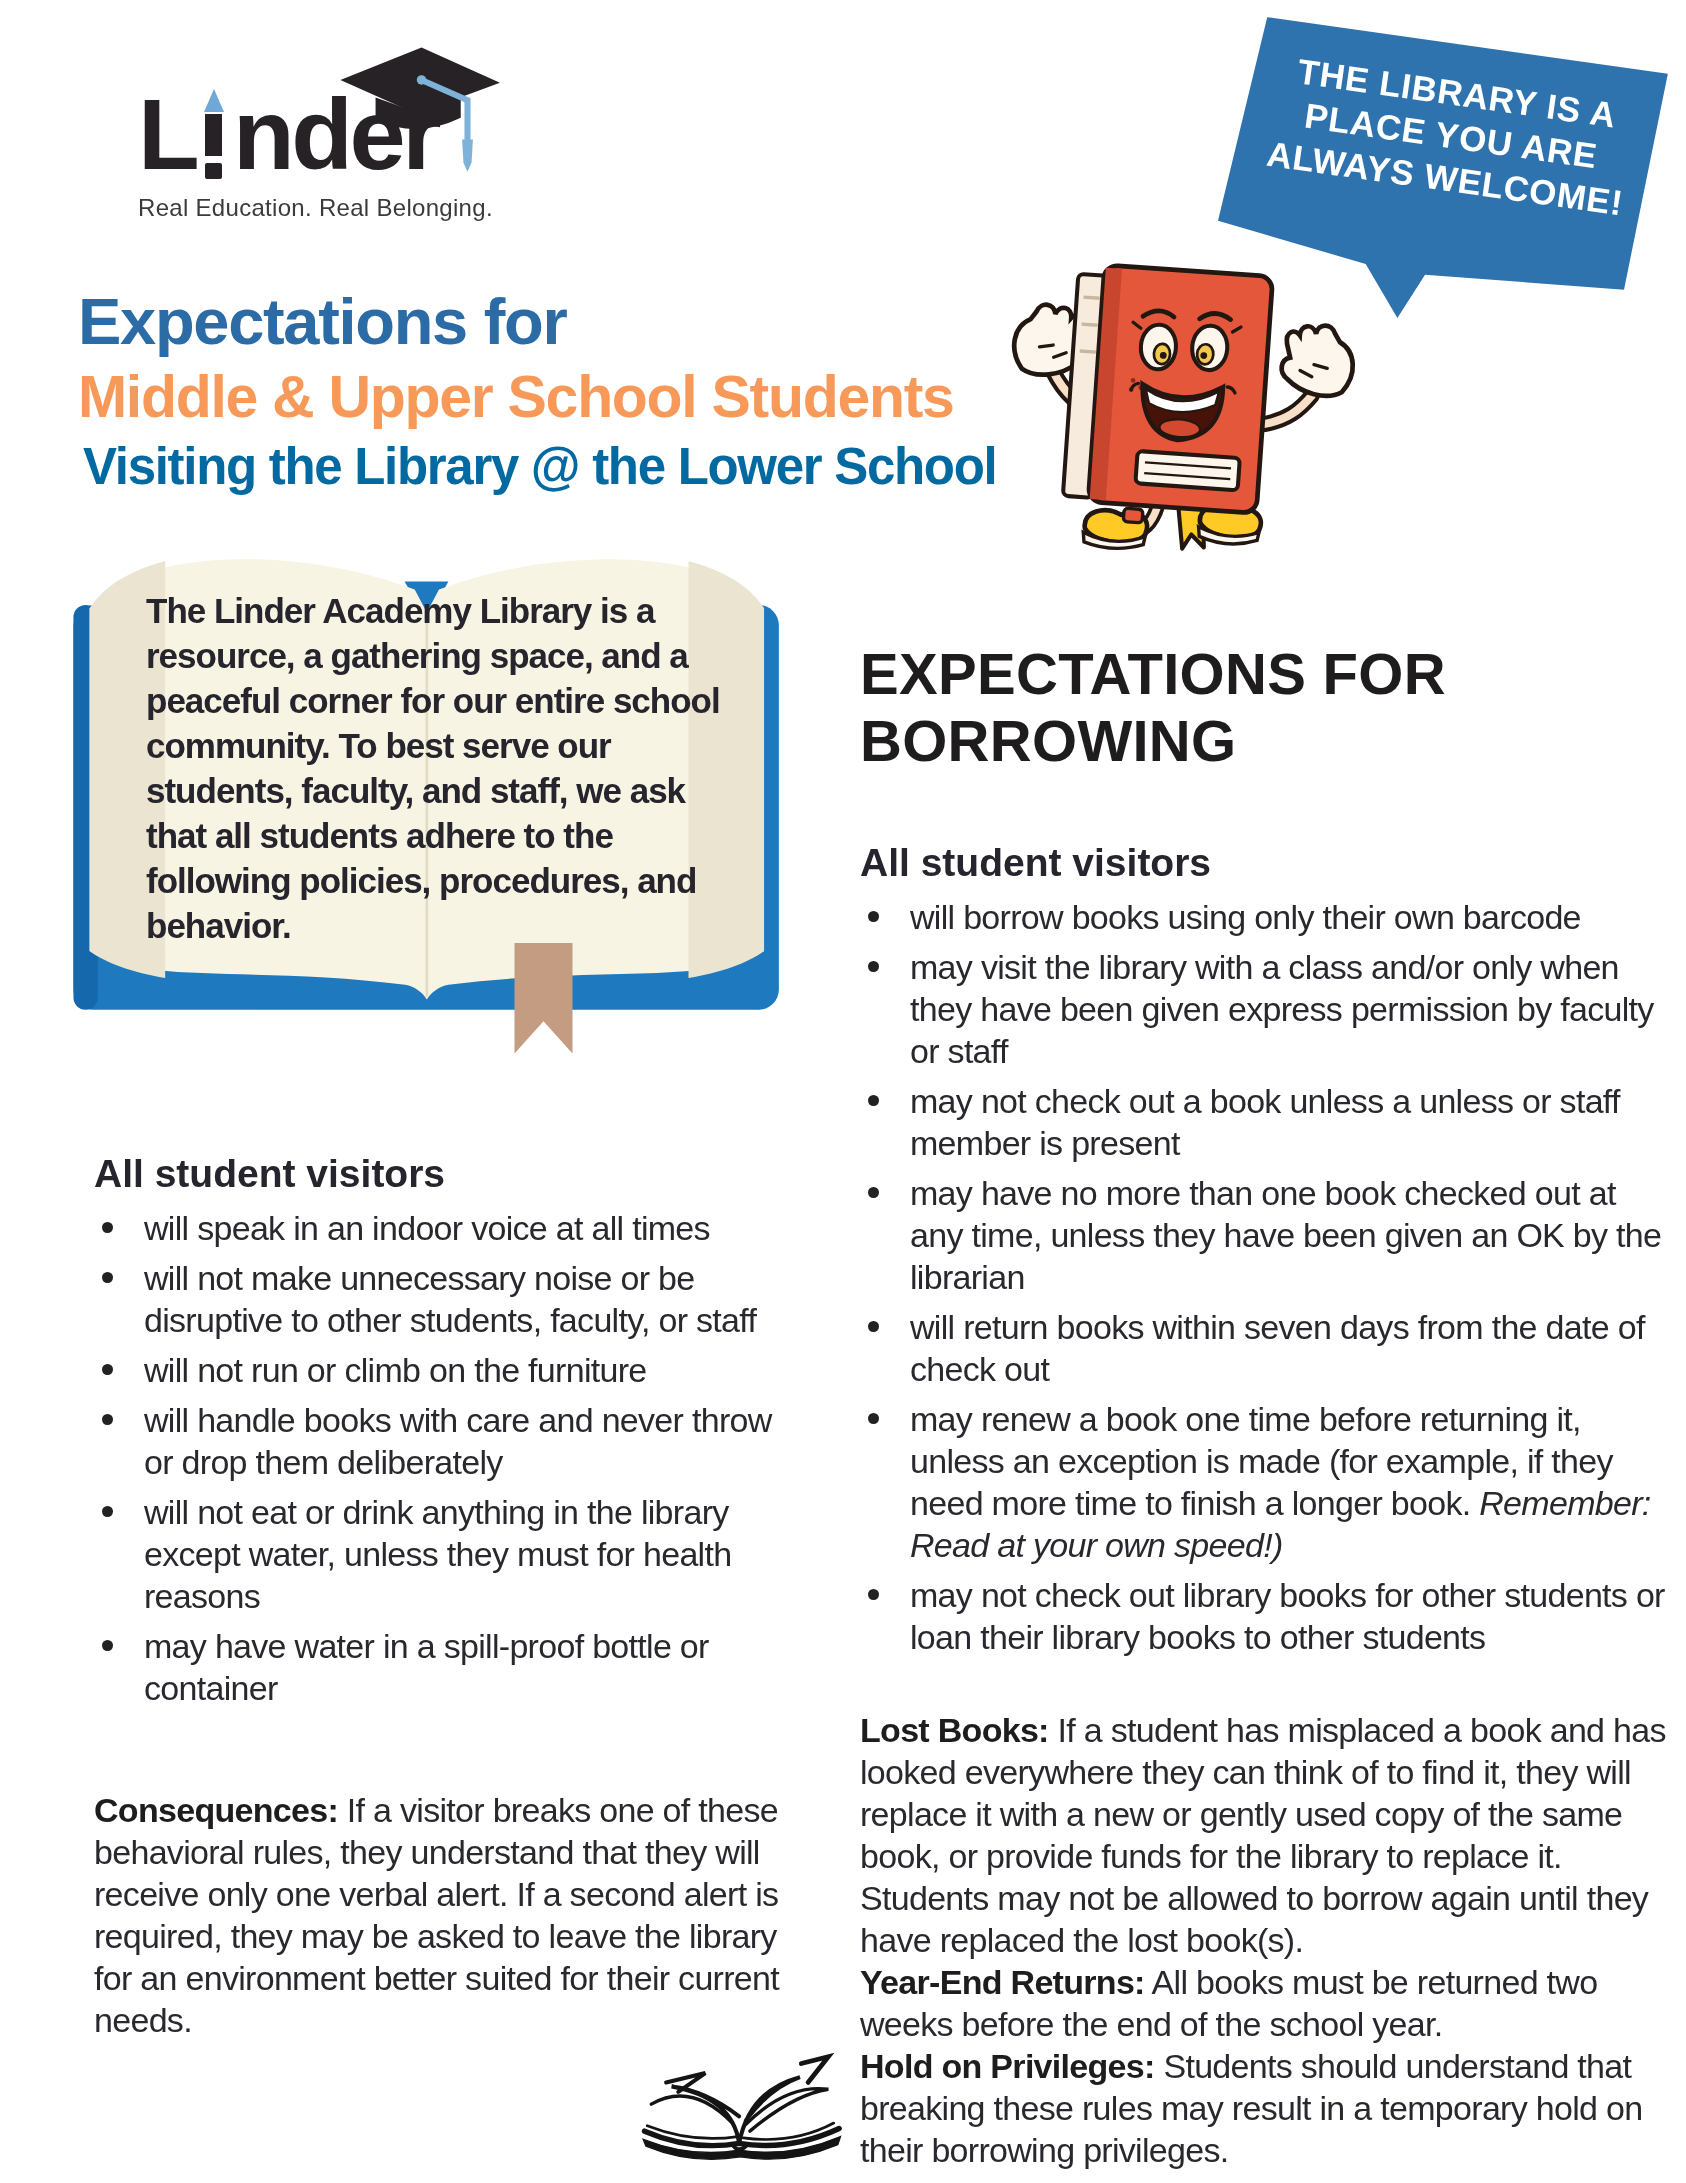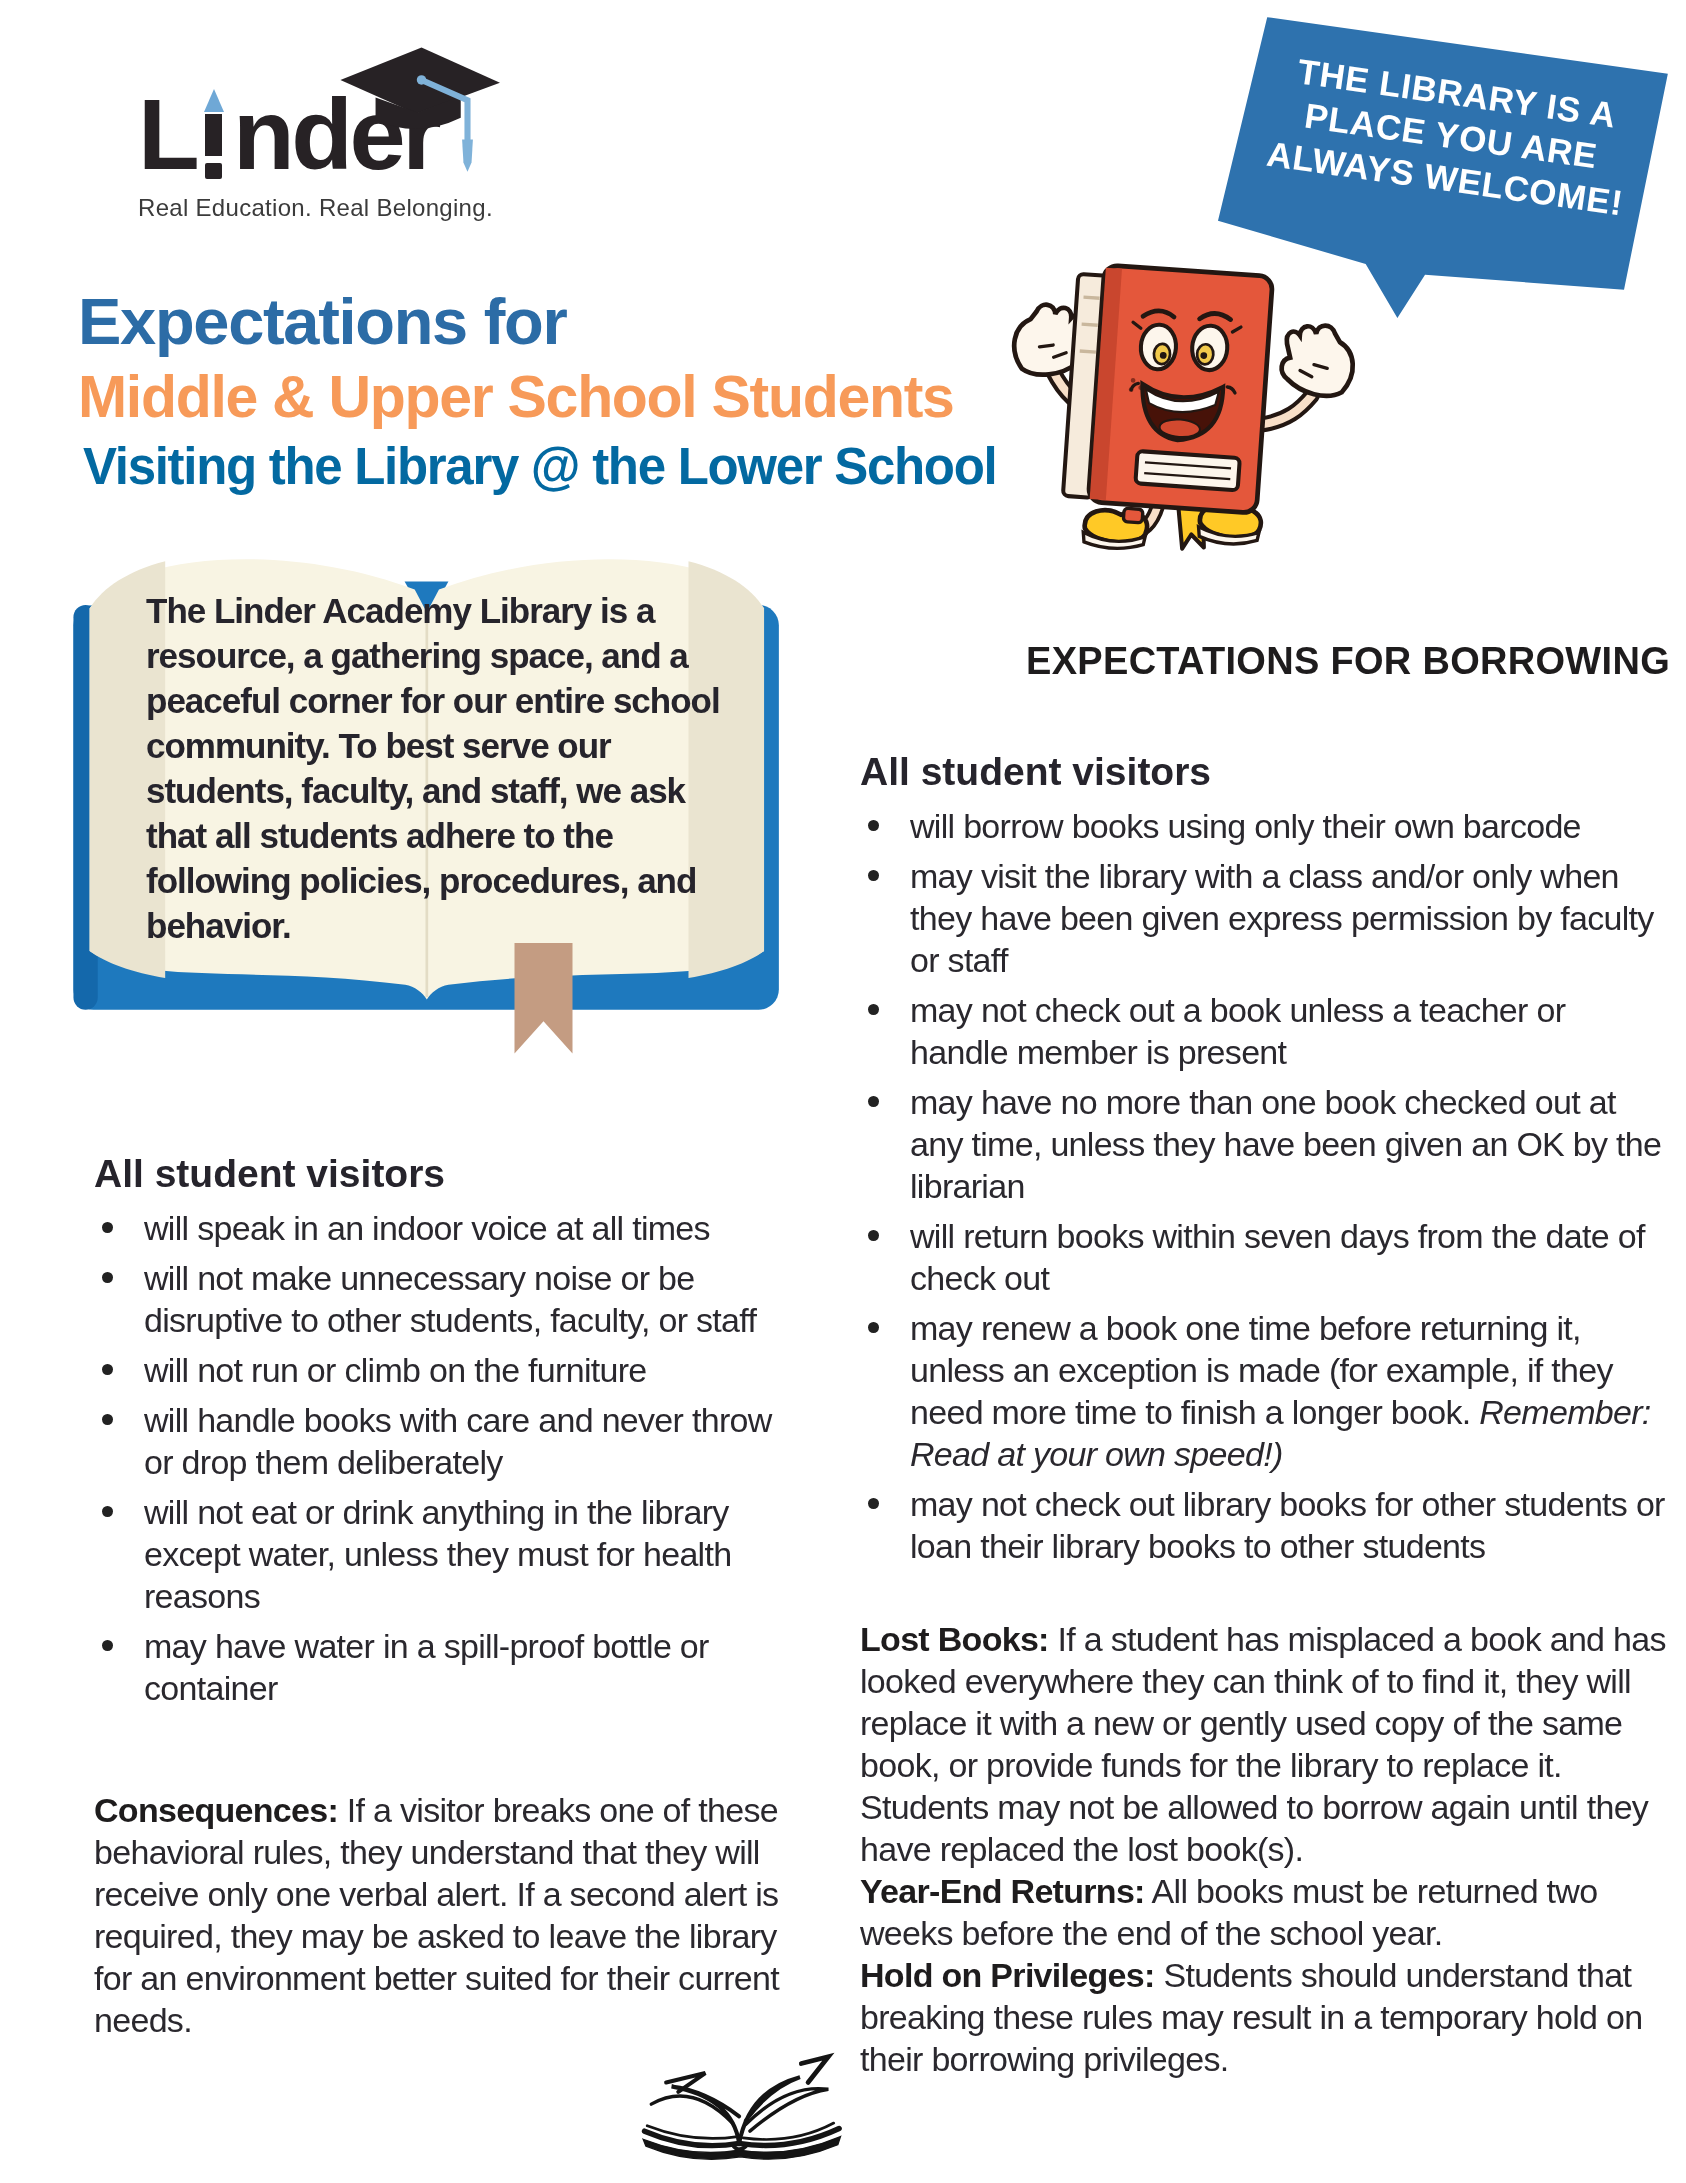--- a/index.html
+++ b/index.html
@@ -36,21 +36,21 @@
   .intro-book{position:absolute; left:64px; top:514px; width:725px; height:548px;}
   .intro-book svg{position:absolute; inset:0;}
   .intro-text{
     position:absolute; left:82px; top:74px; width:588px;
     font-size:35px; font-weight:700; line-height:45px; letter-spacing:-1px; color:#26242c;
   }
   
   .col{position:absolute;}
   .col-left{left:94px; top:1093px; width:715px;}
   .col-right{left:860px; top:640px; width:810px;}
-  h2.sec{margin:0; font-size:38px; font-weight:800; color:#1e1c1d; letter-spacing:0.3px;text-align:right;}
+  h2.sec{margin:0; font-size:58px; font-weight:800; color:#1e1c1d; letter-spacing:0.3px;}
   .subhead{font-size:39px; font-weight:800; color:#26242c; margin:0;}
   .col-left .subhead{margin-top:59px;}
   .col-right .subhead{margin-top:67px;}
   ul.rules{list-style:none; margin:10.8px 0 0 0; padding:0;
     font-size:34px; line-height:42px; letter-spacing:-0.7px; color:#2a282e;}
   ul.rules li{position:relative; padding-left:50px; margin-bottom:8px;}
   ul.rules li::before{content:""; position:absolute; left:8px; top:15.5px; width:10.8px; height:10.8px; border-radius:50%; background:#222;}
   .ital{font-style:italic;}
   .para{font-size:34px; line-height:42px; letter-spacing:-0.7px; color:#2a282e; margin:0;}
   .para strong{font-weight:800; color:#1e1c1d;}
@@ -184,21 +184,21 @@
     </ul>
     <p class="para consequences"><strong>Consequences:</strong><span> If a visitor breaks one of these behavioral rules, they understand that they will receive only one verbal alert. If a second alert is required, they may be asked to leave the library for an environment better suited for their current needs.</span></p>
   </div>
 
   <div class="col col-right">
     <h2 class="sec">EXPECTATIONS FOR BORROWING</h2>
     <p class="subhead">All student visitors</p>
     <ul class="rules">
       <li>will borrow books using only their own barcode</li>
       <li>may visit the library with a class and/or only when they have been given express permission by faculty or staff</li>
-      <li>may not check out a book unless a teacher or handle member is present</li>
+      <li>may not check out a book unless a unless or staff member is present</li>
       <li>may have no more than one book checked out at any time, unless they have been given an OK by the librarian</li>
       <li>will return books within seven days from the date of check out</li>
       <li><span>may renew a book one time before returning it, unless an exception is made (for example, if they need more time to finish a longer book. </span><span class="ital">Remember: Read at your own speed!)</span></li>
       <li>may not check out library books for other students or loan their library books to other students</li>
     </ul>
     <div class="notes">
       <p class="para"><strong>Lost Books:</strong><span> If a student has misplaced a book and has looked everywhere they can think of to find it, they will replace it with a new or gently used copy of the same book, or provide funds for the library to replace it. Students may not be allowed to borrow again until they have replaced the lost book(s).</span></p>
       <p class="para"><strong>Year-End Returns:</strong><span> All books must be returned two weeks before the end of the school year.</span></p>
       <p class="para"><strong>Hold on Privileges:</strong><span> Students should understand that breaking these rules may result in a temporary hold on their borrowing privileges.</span></p>
     </div>

